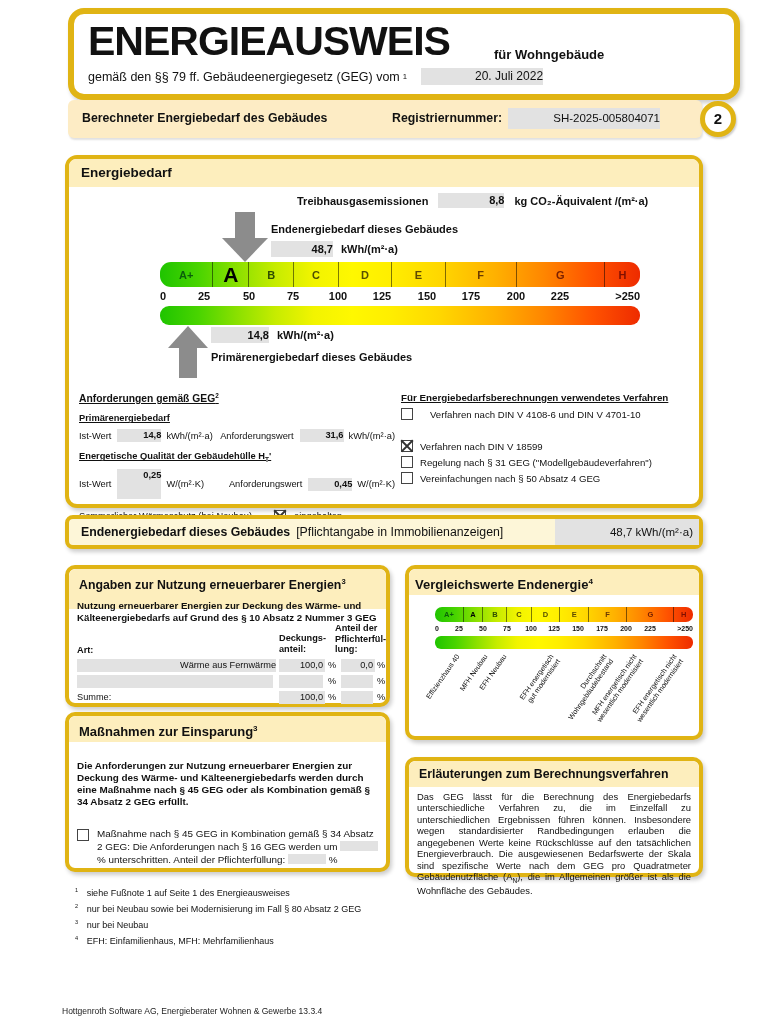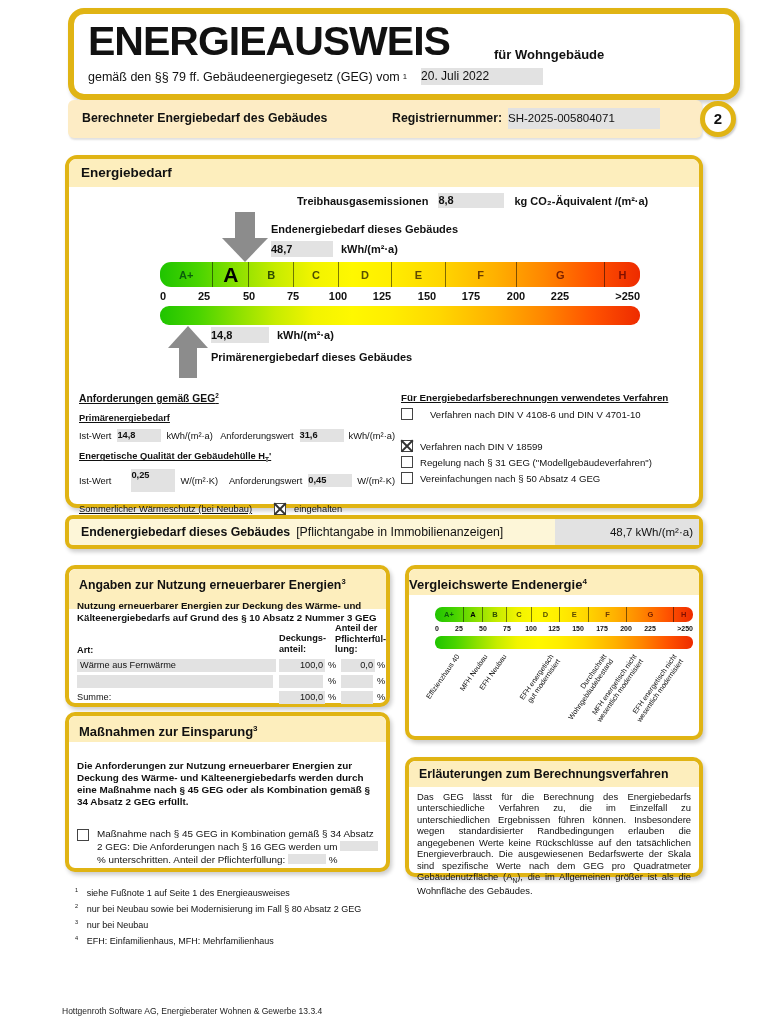--- a/index.html
+++ b/index.html
@@ -3,21 +3,21 @@
 <meta charset="utf-8">
 <style>
   html,body{margin:0;padding:0}
   body{width:768px;height:1024px;position:relative;background:#fff;
        font-family:"Liberation Sans","DejaVu Sans",sans-serif;color:#111;overflow:hidden}
   .abs{position:absolute}
   .panel{position:absolute;background:#fff;border:4px solid var(--gold);border-radius:12px;
          box-shadow:2px 3px 4px rgba(0,0,0,.2)}
   .strip{position:absolute;left:0;right:0;top:0;background:var(--cream);
          border-radius:7px 7px 0 0;font-weight:bold}
-  .gbox{background:var(--graybox);display:inline-block;text-align:left}
+  .gbox{background:var(--graybox);display:inline-block;text-align:right}
   .cb{display:inline-block;width:10px;height:10px;border:1.4px solid #444;position:relative;
       flex:none;background:#fff}
   .cb.checked::before,.cb.checked::after{content:"";position:absolute;left:-3px;right:-3px;
       top:4px;height:1.5px;background:#333}
   .cb.checked::before{transform:rotate(45deg)}
   .cb.checked::after{transform:rotate(-45deg)}
   .grad{background:linear-gradient(90deg,#1fc400 0%,#49d400 8%,#8ae000 16%,#c6ec00 24%,
       #f2f400 32%,#fff800 40%,#ffee00 48%,#ffd800 58%,#ffb000 70%,#ff8600 80%,
       #ff5300 90%,#ee2b00 100%)}
   .letters{display:flex;position:absolute}
@@ -165,21 +165,21 @@
       <span class="gbox" style="margin-left:6px;width:44px;height:13px;line-height:13px;font-weight:bold">
         <span>31,6</span>
       </span>
       <span style="margin-left:5px">kWh/(m²·a)</span>
     </div>
     <div class="u" style="margin-top:9px;font-weight:bold">
       <span>Energetische Qualität der Gebäudehülle H</span><sub style="font-size:70%">T</sub><span>'</span>
     </div>
     <div class="flexrow" style="margin-top:6px">
       <span>Ist-Wert</span>
-      <span class="gbox" style="margin-left:20px;width:44px;height:23px;line-height:13px;font-weight:bold">
+      <span class="gbox" style="margin-left:6px;width:44px;height:30px;line-height:13px;font-weight:bold">
         <span>0,25</span>
       </span>
       <span style="margin-left:5px">W/(m²·K)</span>
       <span style="margin-left:auto">Anforderungswert</span>
       <span class="gbox" style="margin-left:6px;width:44px;height:13px;line-height:13px;font-weight:bold">
         <span>0,45</span>
       </span>
       <span style="margin-left:5px">W/(m²·K)</span>
     </div>
     <div class="flexrow" style="margin-top:11px">
@@ -229,21 +229,21 @@
     <div>Deckungs-</div>
     <div>anteil:</div>
   </div>
   <div class="abs" style="left:266px;top:54px;font-size:9.2px;font-weight:bold;line-height:1.15">
     <div>Anteil der</div>
     <div>Pflichterfül-</div>
     <div>lung:</div>
   </div>
 
   <div style="font-size:9.2px">
-    <span class="abs gbox" style="left:8px;top:90px;width:196px;height:13px;line-height:13px;text-align:left;padding-left:3px"><span>Wärme aus Fernwärme</span></span>
+    <span class="abs gbox" style="left:8px;top:90px;width:196px;height:13px;line-height:13px;text-align:right;padding-left:3px"><span>Wärme aus Fernwärme</span></span>
     <span class="abs gbox" style="left:210px;top:90px;width:44px;height:13px;line-height:13px;text-align:right;padding-right:2px"><span>100,0</span></span>
     <span class="abs" style="left:259px;top:91px">%</span>
     <span class="abs gbox" style="left:272px;top:90px;width:32px;height:13px;line-height:13px;text-align:right;padding-right:2px"><span>0,0</span></span>
     <span class="abs" style="left:308px;top:91px">%</span>
   </div>
 
   <div style="font-size:9.2px">
     <span class="abs gbox" style="left:8px;top:106px;width:196px;height:13px;line-height:13px"><span></span></span>
     <span class="abs gbox" style="left:210px;top:106px;width:44px;height:13px;line-height:13px"><span></span></span>
     <span class="abs" style="left:259px;top:107px">%</span>
@@ -272,21 +272,21 @@
       <span class="gbox" style="width:38px;height:10px;vertical-align:-1px"></span>
       <span>%</span>
       <span>unterschritten. Anteil der Pflichterfüllung:</span>
       <span class="gbox" style="width:38px;height:10px;vertical-align:-1px"></span>
       <span>%</span>
     </span>
   </div>
 </div>
 
 <div class="panel" style="left:405px;top:565px;width:290px;height:167px;border-radius:10px">
-  <div class="strip" style="height:26px;line-height:26px;padding-left:0;font-size:13px">
+  <div class="strip" style="height:26px;line-height:26px;padding-left:6px;font-size:13px">
     <span>Vergleichswerte Endenergie</span><sup>4</sup>
   </div>
 
   <div class="letters grad" style="left:26px;top:38px;width:258px;height:15px;border-radius:7px;font-size:7.5px">
     <span class="cell" style="flex-basis:11.11%">
         <span style="color: rgb(11, 94, 11);">A+</span>
       </span>
     <span class="cell" style="flex-basis:7.41%">
         <span style="color: rgb(0, 0, 0);">A</span>
       </span>

